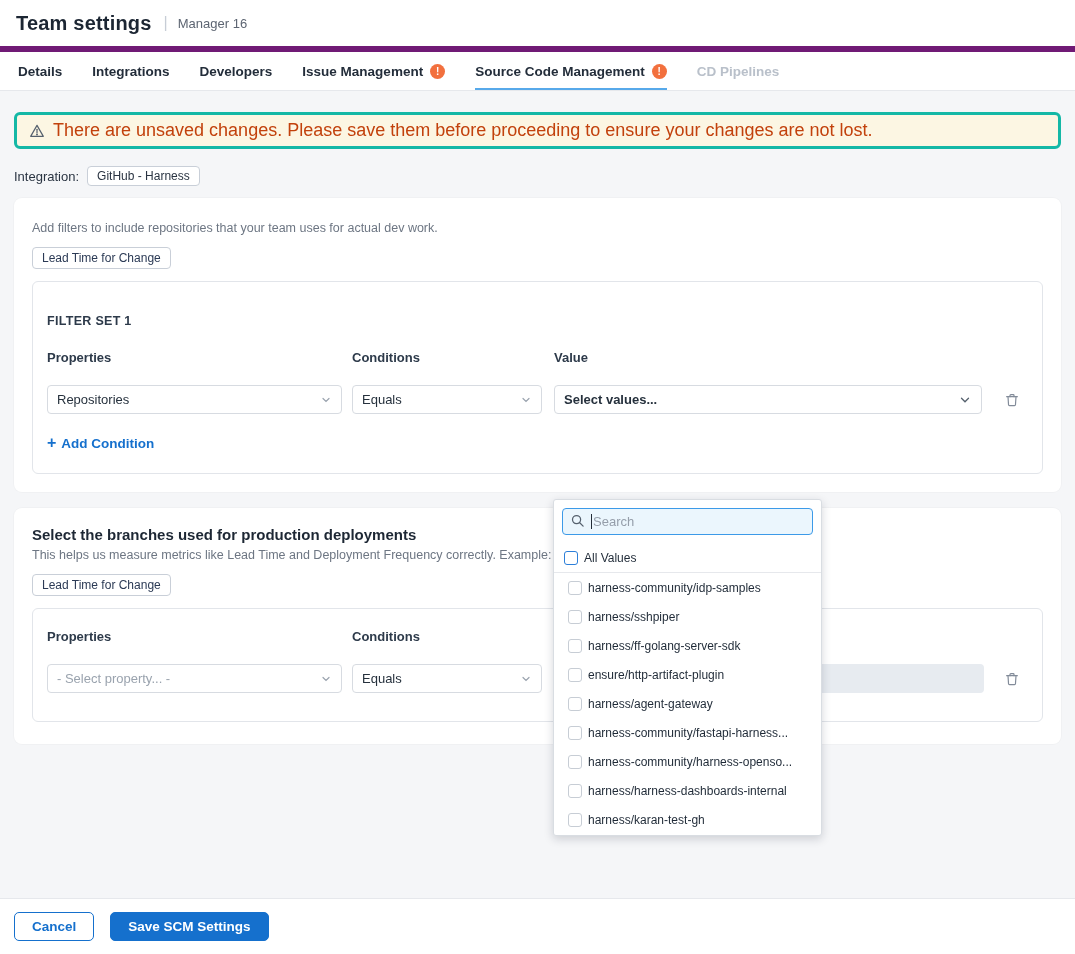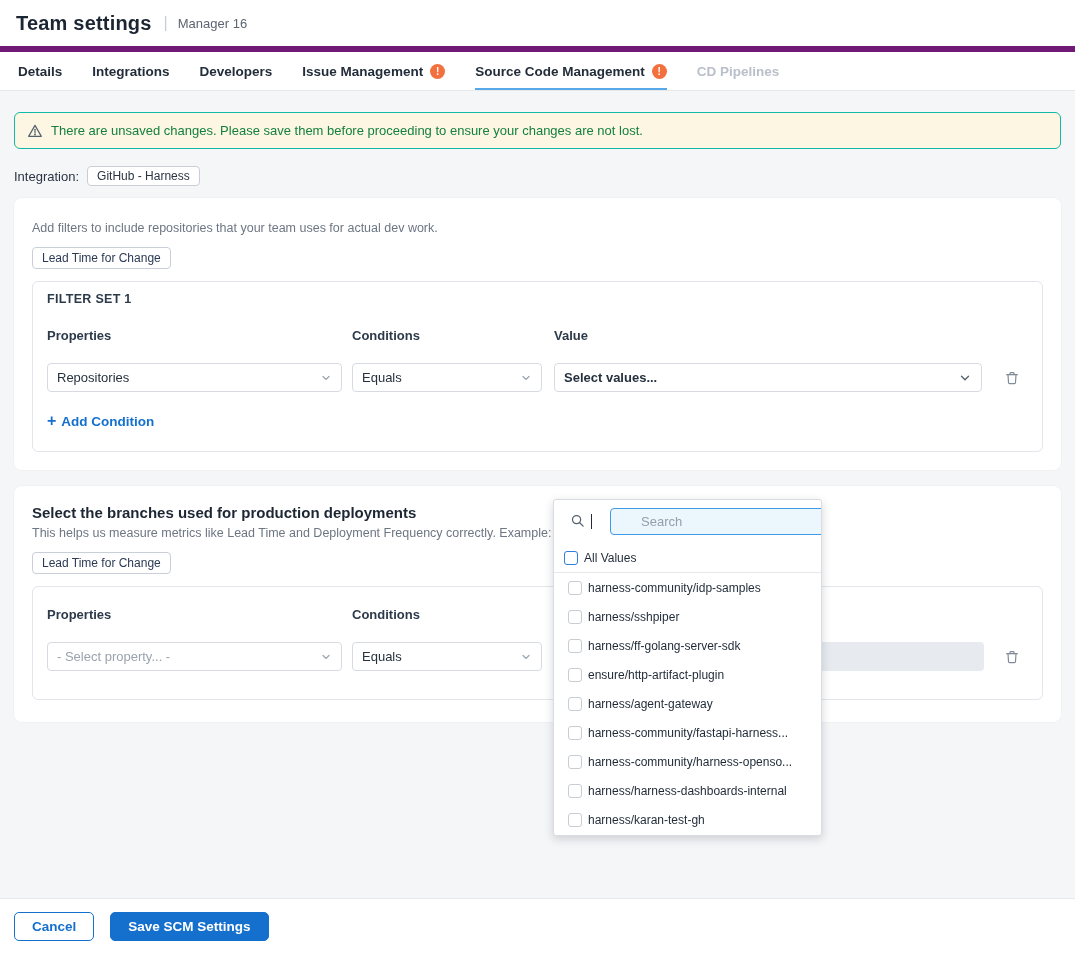--- a/index.html
+++ b/index.html
@@ -19,37 +19,37 @@
   .tab { display:flex; align-items:center; gap:7px; font-size:13.5px; font-weight:600;
     color:#232d3a; cursor:pointer; border-bottom:2px solid transparent; padding-top:2px; }
   .tab.active { border-bottom-color:#57a9ea; }
   .tab.disabled { color:#b9c0ca; cursor:default; }
   .tab-badge { width:15px; height:15px; border-radius:50%; background:#f2703e; color:#fff;
     font-size:10px; font-weight:700; display:flex; align-items:center; justify-content:center; }
 
   
   .content { position:relative; background:#f5f6f8; height:807px; padding:21px 14px 0; }
 
-  .banner { background:#fcf6e3; border:1px solid #14b8a6; border-radius:6px; height:37px;
-    display:flex; align-items:center; gap:8px; padding:0 12px; font-size:13px; color:#15803d; }
+  .banner { background:#fcf6e3; border:3px solid #14b8a6; border-radius:6px; height:37px;
+    display:flex; align-items:center; gap:8px; padding:0 12px; font-size:18px; color:#c2410c; }
   .banner svg { flex:0 0 auto; }
 
   .integration-row { display:flex; align-items:center; gap:8px; margin-top:17px; }
   .integration-label { font-size:13px; color:#2a3442; }
   .chip { background:#fff; border:1px solid #c9cfd8; border-radius:4px; padding:2px 9px;
     font-size:12px; color:#2a3442; }
 
   .card { background:#fff; border-radius:8px; padding:18px; margin-top:12px;
     box-shadow:0 0 0 1px rgba(0,0,0,0.02); }
   .card-title { font-size:15px; font-weight:700; color:#1d2734; }
   .card-sub { font-size:12.5px; color:#6d7683; margin-top:5px; }
   .metric-badge { display:inline-block; background:#fff; border:1px solid #c9cfd8;
     border-radius:4px; padding:3px 9px; font-size:12px; color:#2b3a55; margin-top:12px; }
 
-  .filterset { border:1px solid #e2e5ea; border-radius:6px; margin-top:12px; padding:10px 14px 22px; }
+  .filterset { border:1px solid #e2e5ea; border-radius:6px; margin-top:12px; padding:32px 14px 22px; }
   .filterset-title { font-size:12.5px; font-weight:700; color:#2d3a4a; letter-spacing:.3px; }
   .col-labels { display:flex; margin-top:22px; font-size:13px; font-weight:700; color:#2d3a4a; }
   .col-p { width:295px; margin-right:10px; }
   .col-c { width:190px; margin-right:12px; }
   .col-v { width:428px; }
   .filter-row { display:flex; align-items:center; margin-top:20px; }
 
   .select { height:29px; background:#fff; border:1px solid #d7dbe1; border-radius:4px;
     display:flex; align-items:center; justify-content:space-between; padding:0 9px;
     font-size:13px; color:#26313d; cursor:pointer; }
@@ -66,21 +66,21 @@
     color:#1570cd; font-size:13.5px; font-weight:700; cursor:pointer; width:max-content; }
   .add-condition .plus { font-size:16px; font-weight:700; line-height:1; }
 
   
   .dropdown-panel { position:absolute; left:553px; top:408px; width:269px; height:337px;
     background:#fff; border:1px solid #d9dde2; border-radius:3px;
     box-shadow:0 3px 10px rgba(20,30,50,.18); overflow:hidden; z-index:20; }
   .search-wrap { margin:8px; position:relative; }
   .search-input { width:100%; height:27px; background:#ebf6fd; border:1.5px solid #3c9ae8;
     border-radius:4px; padding:0 8px 0 30px; font-size:13px; color:#404040; outline:none;
-    font-family:"Liberation Sans","DejaVu Sans",sans-serif;margin-left:48px; }
+    font-family:"Liberation Sans","DejaVu Sans",sans-serif; }
   .search-input::placeholder { color:#959eaa; }
   .search-icon { position:absolute; left:8px; top:5px; color:#55606d; }
   .caret { position:absolute; left:29px; top:6px; width:1px; height:15px; background:#222b36; }
   .dd-row { display:flex; align-items:center; gap:6px; height:29px; padding-left:10px;
     font-size:12px; color:#1f2a37; cursor:pointer; }
   .dd-row.item { padding-left:14px; }
   .cbx { width:14px; height:14px; border:1.5px solid #c7cdd5; border-radius:3px;
     background:#fff; flex:0 0 auto; }
   .cbx.blue { border-color:#2d7fd9; }
   .dd-divider { height:1px; background:#e6e8ec; margin:0; }

